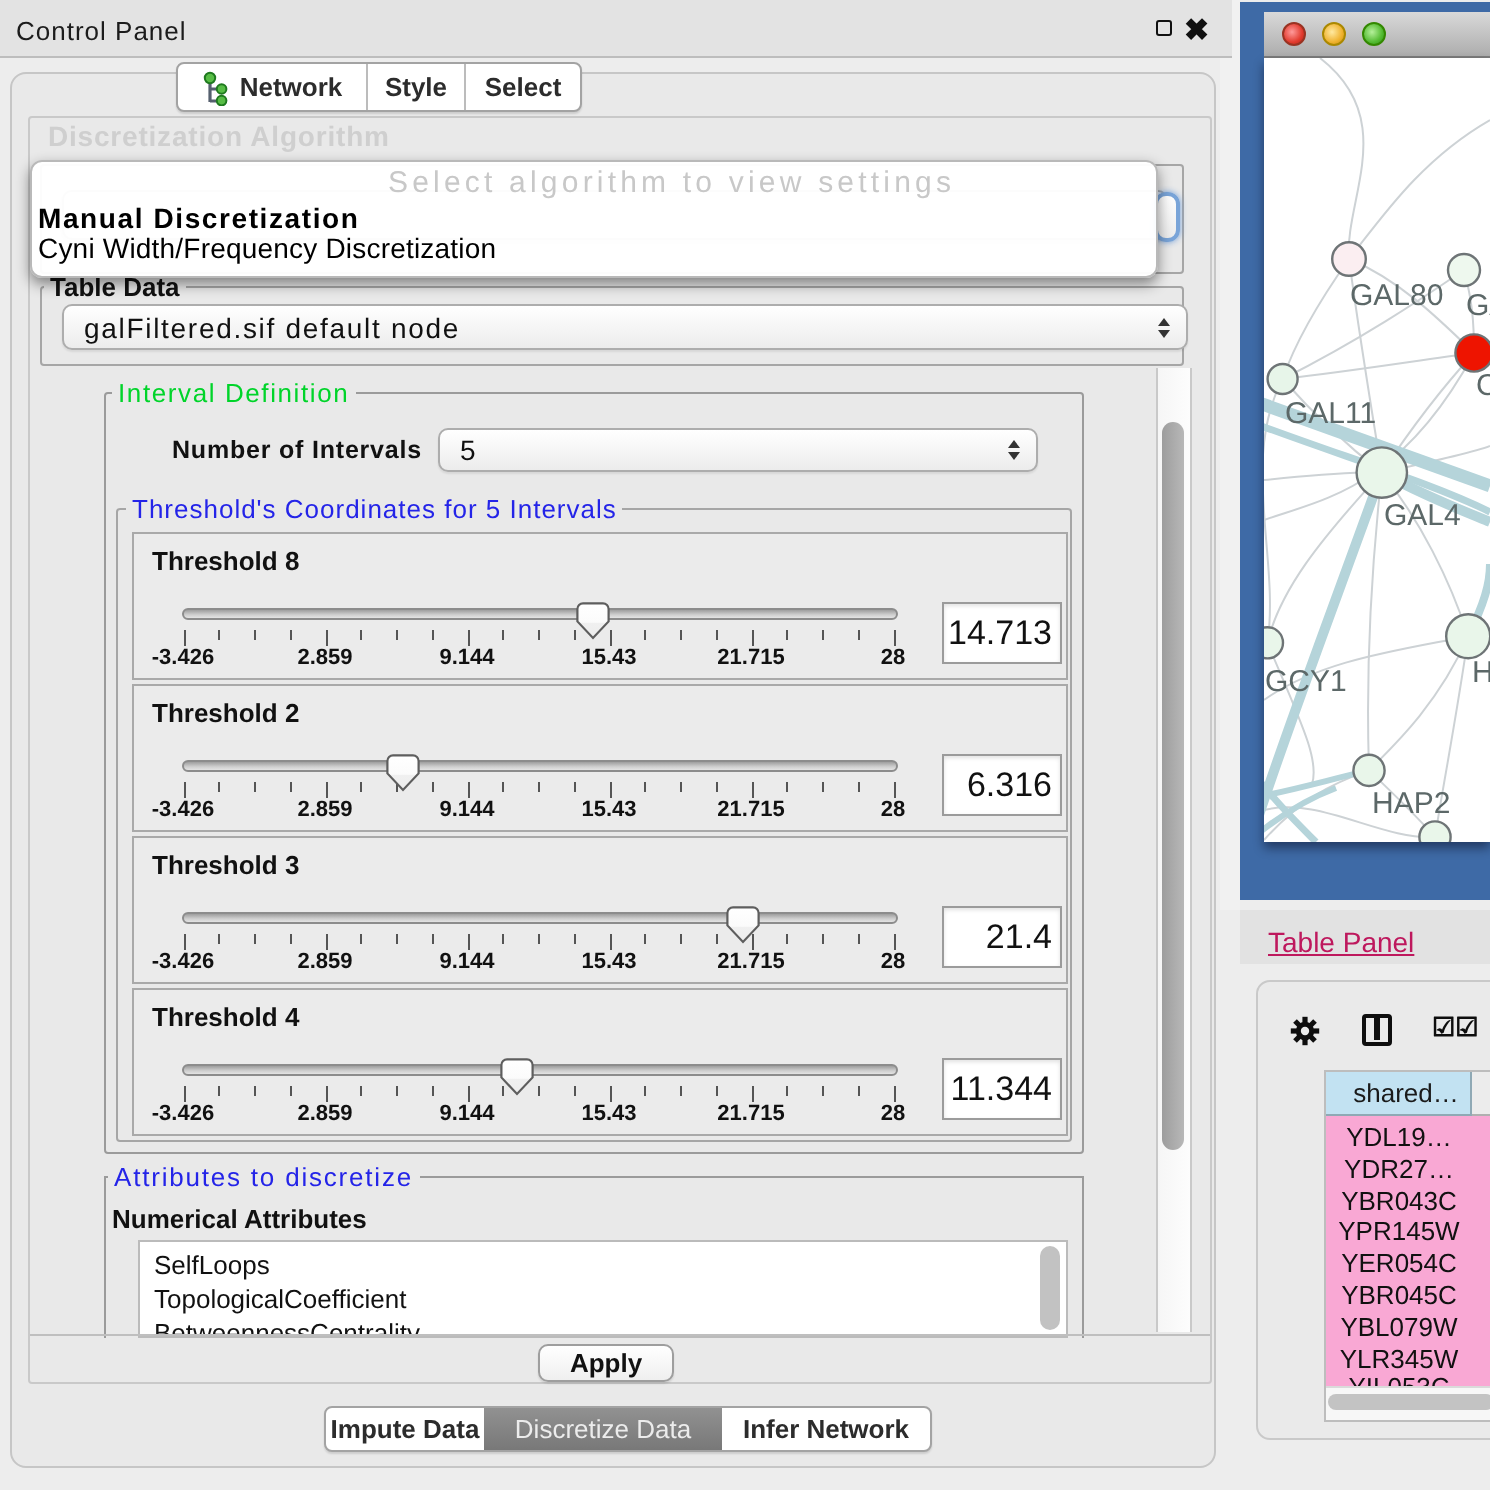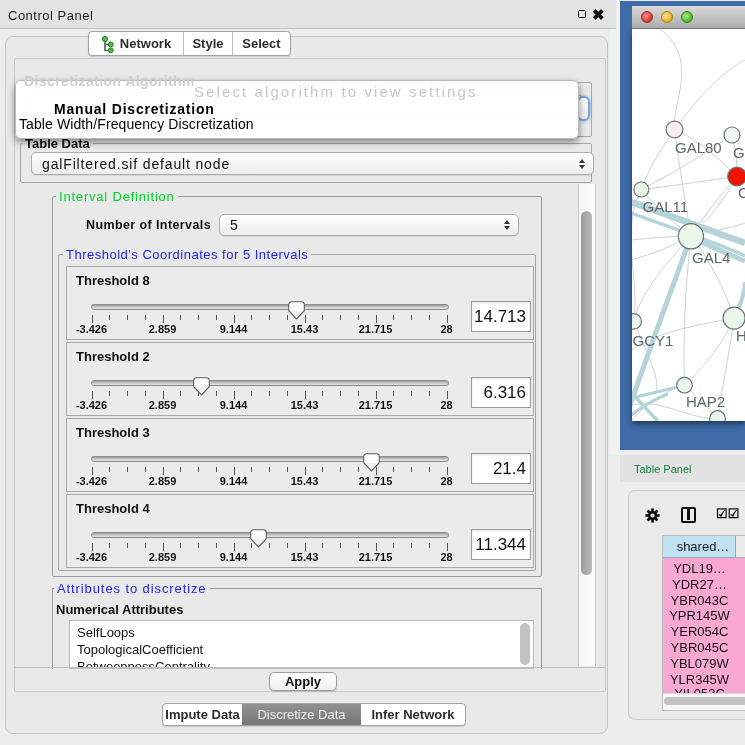--- a/index.html
+++ b/index.html
@@ -51,21 +51,21 @@
 #vsb .th{position:absolute;left:2px;top:27px;width:11px;height:364px;border-radius:6px;
   background:linear-gradient(90deg,#9d9d9d,#b8b8b8);}
 #gutter{left:610px;top:0;width:10px;height:455px;background:#f1f1f1;z-index:1;}
 #netwin{left:620px;top:1px;width:125px;height:449px;background:#3e6aa6;}
 #nettitle{left:632px;top:6px;width:113px;height:22px;background:linear-gradient(#d9d9d9,#adadad);
   border-bottom:1px solid #7c7c7c;}
 .tl{position:absolute;top:11px;width:12px;height:12px;border-radius:50%;}
 #netcanvas{left:632px;top:29px;width:113px;height:392px;background:#fff;overflow:hidden;
   box-shadow:0 3px 5px rgba(0,0,20,0.45);}
 #tpbar{left:620px;top:455px;width:125px;height:27px;background:#e2e2e2;}
-#tpbar .t{left:14px;top:8px;font-size:11px;color:#15803d;position:absolute;}
+#tpbar .t{left:14px;top:8px;font-size:14px;color:#be185d;position:absolute;text-decoration:underline;}
 #tablewin{left:628px;top:490px;width:130px;height:228px;background:#eaeaea;border:1px solid #c9c9c9;border-radius:7px;}
 #tbl{left:662px;top:535px;width:112px;height:174px;background:#f9a8d4;border:1px solid #bdbdbd;border-right:none;overflow:hidden;}
 #popup{left:15px;top:80px;width:562px;height:57px;background:rgba(255,255,255,0.96);border:1px solid #b9b9b9;
   border-radius:6px;box-shadow:0 3px 7px rgba(0,0,0,0.45);}
 </style>
 </head>
 <body>
 <svg width="0" height="0" style="position:absolute;">
     <defs>
 <linearGradient id="tg" x1="0" y1="0" x2="0" y2="1">
@@ -394,16 +394,16 @@
 <div class="abs" style="left:83px;top:119.8px;font-size:13px;color:#111;line-height:16px;">YBL0</div>
 <div class="abs" style="left:0px;top:135.6px;width:73px;text-align:center;font-size:13px;color:#111;line-height:16px;">YLR345W</div>
 <div class="abs" style="left:83px;top:135.6px;font-size:13px;color:#111;line-height:16px;">YLR3</div>
 <div class="abs" style="left:0px;top:150.4px;width:73px;text-align:center;font-size:13px;color:#111;line-height:16px;">YIL053C</div>
 <div class="abs" style="left:83px;top:150.4px;font-size:13px;color:#111;line-height:16px;">YIL0</div>
 <div class="abs" style="left:0;top:157px;width:112px;height:17px;background:#f7f7f7;border-top:1px solid #dadada;"></div>
 <div class="abs" style="left:1px;top:161px;width:83px;height:8px;border-radius:4px;background:#c3c3c3;"></div>
   </div>
 
 <div class="abs" id="popup"></div>
-<div class="abs" style="left:24px;top:73px;font-size:14px;letter-spacing:0.4px;font-weight:bold;color:#cfcfcf;">Discretization Algorithm</div>
+<div class="abs" style="left:24px;top:60px;font-size:14px;letter-spacing:0.4px;font-weight:bold;color:#cfcfcf;">Discretization Algorithm</div>
 <div class="abs" style="left:194px;top:83px;font-size:15px;letter-spacing:2.1px;color:#c8c8c8;">Select algorithm to view settings</div>
-<div class="abs" style="left:19px;top:101px;font-size:14px;letter-spacing:0.8px;font-weight:bold;color:#000;margin-left:35px;">Manual Discretization</div>
-<div class="abs" style="left:19px;top:116px;font-size:14px;letter-spacing:0.1px;color:#000;">Table Width/Frequency Discretization</div>
+<div class="abs" style="left:19px;top:101px;font-size:14px;letter-spacing:0.8px;font-weight:bold;color:#000;">Manual Discretization</div>
+<div class="abs" style="left:19px;top:116px;font-size:14px;letter-spacing:0.1px;color:#000;">Cyni Width/Frequency Discretization</div>
 
 </body></html>

